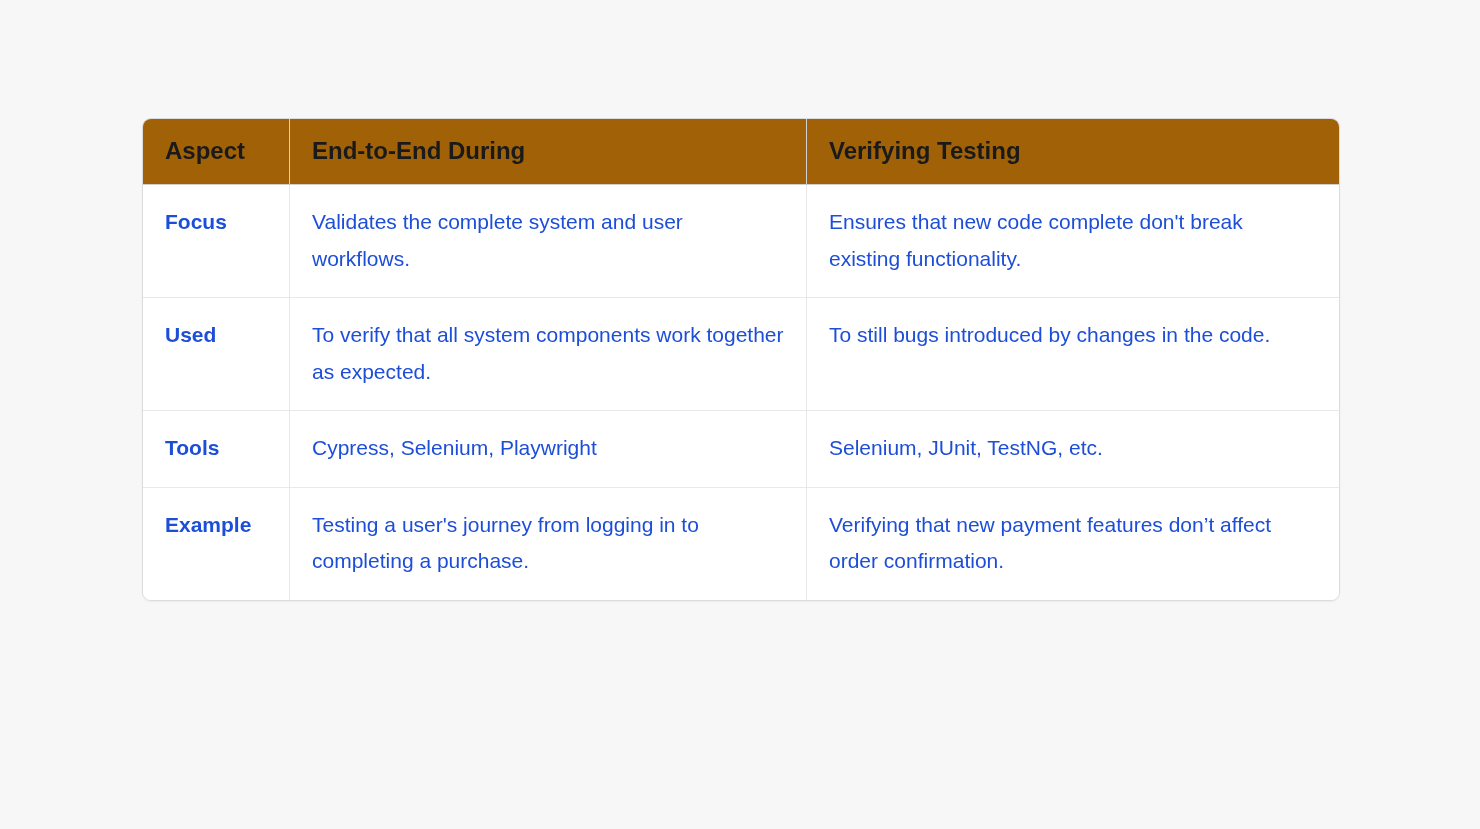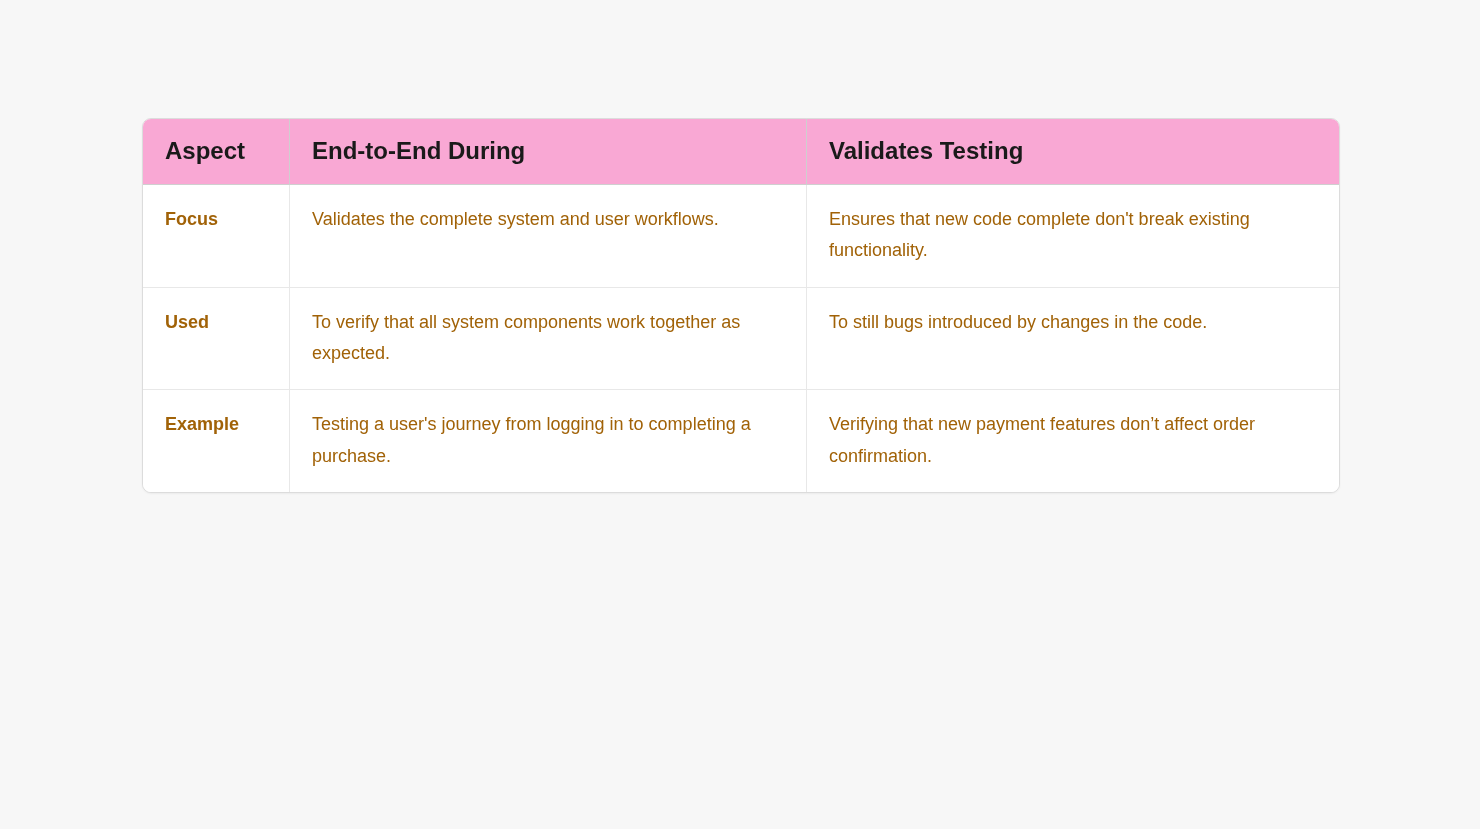--- a/index.html
+++ b/index.html
@@ -40,40 +40,40 @@
     border-radius: 9px;
     overflow: hidden;
     box-shadow: 0 1px 2px rgba(0,0,0,0.05);
   }
 
   col.c-aspect { width: 146px; }
   col.c-e2e    { width: 517px; }
   col.c-reg    { width: 533px; }
 
   thead th {
-    background: #f9a8d4;
+    background: #a16207;
     color: #1a1a1a;
     font-size: 24px;
     font-weight: bold;
     text-align: left;
     padding: 17px 22px 18px 22px;
     border-bottom: 1px solid #cfcfcf;
     line-height: 1.25;
     box-sizing: border-box;
     height: 57px;
     vertical-align: middle;
   }
   thead th.col-e2e,
   thead th.col-reg {
     border-left: 1px solid #cfcfcf;
   }
 
   tbody td {
-    color: #a16207;
-    font-size: 18px;
+    color: #1d4ed8;
+    font-size: 21px;
     font-weight: normal;
     text-align: left;
     vertical-align: top;
     padding: 19px 22px 20px 22px;
     line-height: 1.74;
     border-bottom: 1px solid #e8e8e8;
     box-sizing: border-box;
     background: #ffffff;
   }
   tbody td.aspect {
@@ -96,35 +96,40 @@
     <table class="cmp">
       <colgroup>
         <col class="c-aspect">
         <col class="c-e2e">
         <col class="c-reg">
       </colgroup>
       <thead>
         <tr>
           <th class="col-aspect">Aspect</th>
           <th class="col-e2e">End-to-End During</th>
-          <th class="col-reg">Validates Testing</th>
+          <th class="col-reg">Verifying Testing</th>
         </tr>
       </thead>
       <tbody>
         <tr>
           <td class="aspect">Focus</td>
           <td class="body-cell">Validates the complete system and user workflows.</td>
           <td class="body-cell">Ensures that new code complete don't break existing functionality.</td>
         </tr>
         <tr>
           <td class="aspect">Used</td>
           <td class="body-cell">To verify that all system components work together as expected.</td>
           <td class="body-cell">To still bugs introduced by changes in the code.</td>
         </tr>
         <tr>
+          <td class="aspect">Tools</td>
+          <td class="body-cell">Cypress, Selenium, Playwright</td>
+          <td class="body-cell">Selenium, JUnit, TestNG, etc.</td>
+        </tr>
+        <tr>
           <td class="aspect">Example</td>
           <td class="body-cell">Testing a user's journey from logging in to completing a purchase.</td>
           <td class="body-cell">Verifying that new payment features don’t affect order confirmation.</td>
         </tr>
       </tbody>
     </table>
   </div>
 </div>
 
 </body></html>

